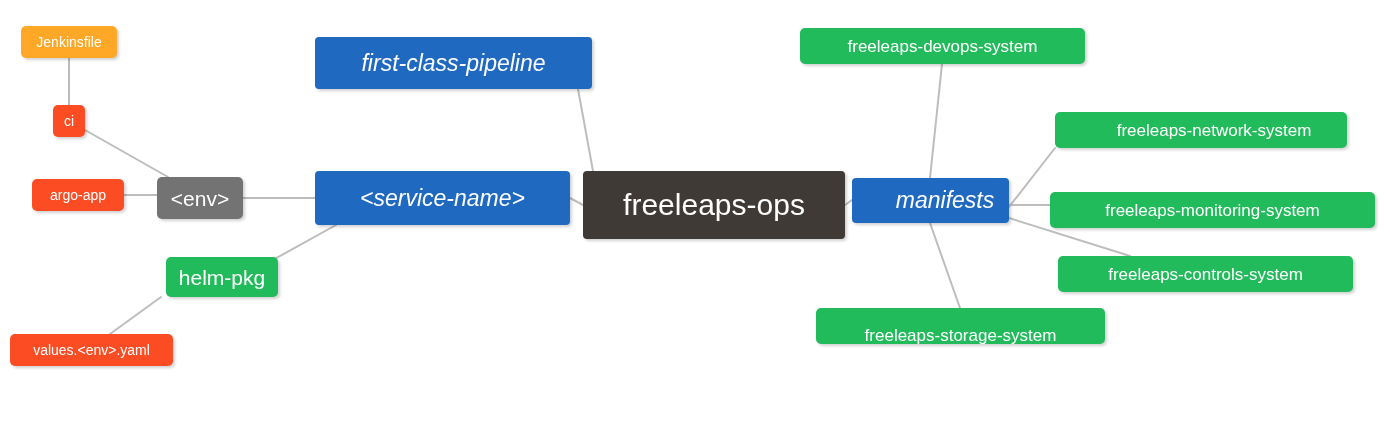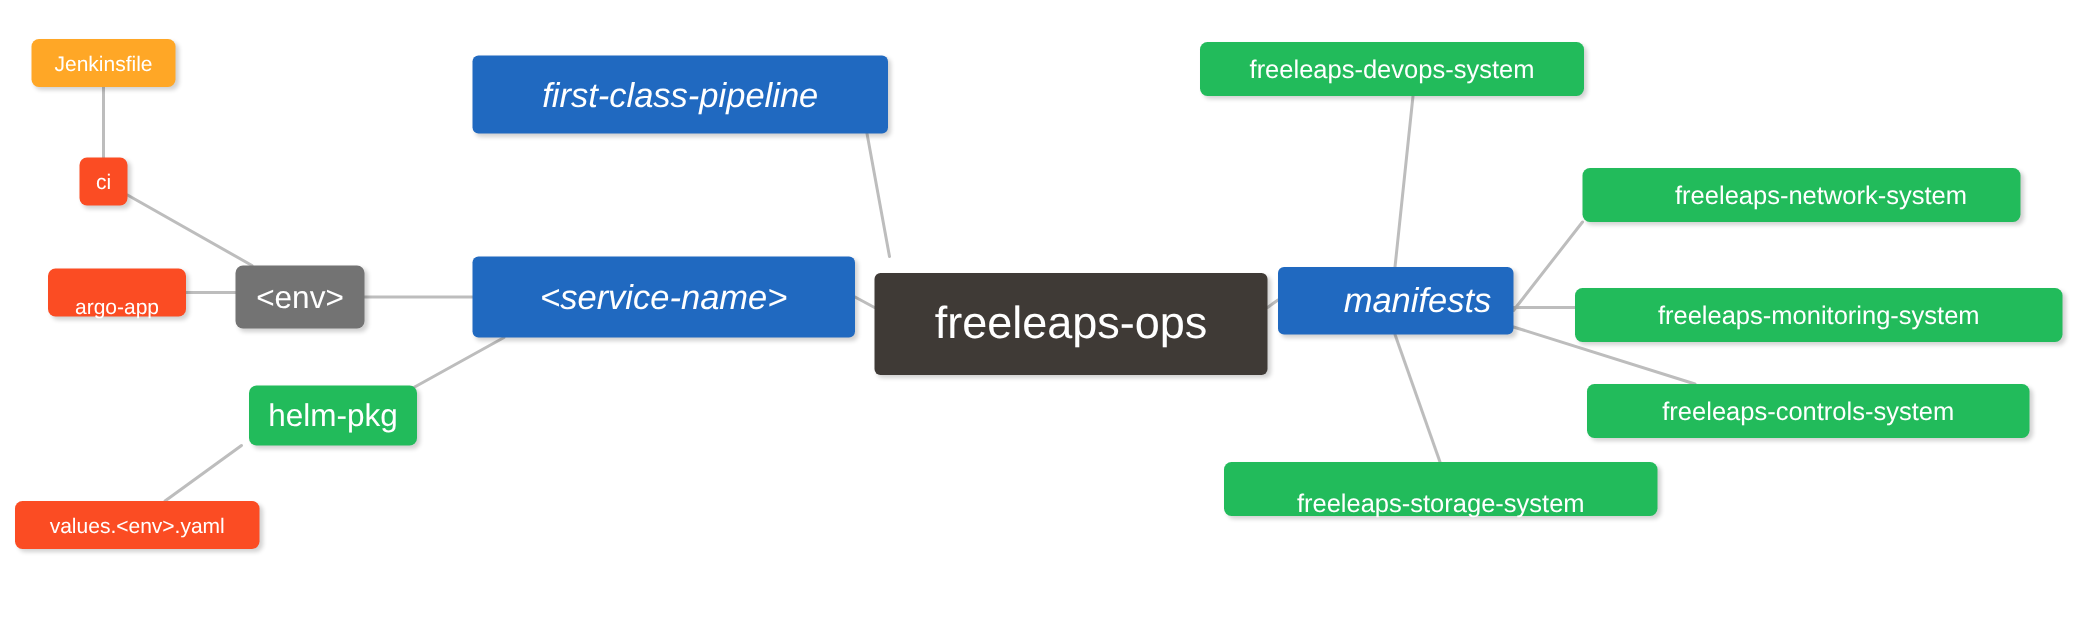--- a/index.html
+++ b/index.html
@@ -72,21 +72,21 @@
       <path class="edge" d="M 168 177 L 85 130" stroke="#bdbdbd"></path>
       <path class="edge" d="M 69 105 L 69 58" stroke="#bdbdbd"></path>
       <path class="edge" d="M 161 297 L 110 334" stroke="#bdbdbd"></path>
       <path class="edge" d="M 930 178 L 942 64" stroke="#bdbdbd"></path>
       <path class="edge" d="M 1009 207 L 1055 148" stroke="#bdbdbd"></path>
       <path class="edge" d="M 1009 205 L 1050 205" stroke="#bdbdbd"></path>
       <path class="edge" d="M 1009 218 L 1130 256" stroke="#bdbdbd"></path>
       <path class="edge" d="M 930 223 L 960 308" stroke="#bdbdbd"></path>
     </svg>
   <div id="node-layer">
-      <div class="node tier-root" style="left: 583px; top: 171px; width: 262px; height: 68px; background: rgb(63, 58, 54); margin-top: 11px;">
+      <div class="node tier-root" style="left: 583px; top: 171px; width: 262px; height: 68px; background: rgb(63, 58, 54);">
         <span class="node-label">freeleaps-ops</span>
       </div>
       <div class="node tier-l1" style="left: 315px; top: 171px; width: 255px; height: 54px; background: rgb(32, 105, 192);">
         <span class="node-label">&lt;service-name&gt;</span>
       </div>
       <div class="node tier-l1" style="left: 315px; top: 37px; width: 277px; height: 52px; background: rgb(32, 105, 192);">
         <span class="node-label">first-class-pipeline</span>
       </div>
       <div class="node tier-l1" style="left: 852px; top: 178px; width: 157px; height: 45px; background: rgb(32, 105, 192); padding-left: 39px;">
         <span class="node-label">manifests</span>
@@ -96,27 +96,27 @@
       </div>
       <div class="node tier-l2" style="left: 166px; top: 257px; width: 112px; height: 40px; background: rgb(34, 187, 91);">
         <span class="node-label">helm-pkg</span>
       </div>
       <div class="node tier-tiny" style="left: 21px; top: 26px; width: 96px; height: 32px; background: rgb(255, 167, 38); text-align: center;">
         <span class="node-label">Jenkinsfile</span>
       </div>
       <div class="node tier-tiny" style="left: 53px; top: 105px; width: 32px; height: 32px; background: rgb(251, 76, 35);">
         <span class="node-label">ci</span>
       </div>
-      <div class="node tier-tiny" style="left: 32px; top: 179px; width: 92px; height: 32px; background: rgb(251, 76, 35); align-items: flex-end;">
+      <div class="node tier-tiny" style="left: 32px; top: 179px; width: 92px; height: 32px; background: rgb(251, 76, 35);">
         <span class="node-label">argo-app</span>
       </div>
       <div class="node tier-tiny" style="left: 10px; top: 334px; width: 163px; height: 32px; background: rgb(251, 76, 35);">
         <span class="node-label">values.&lt;env&gt;.yaml</span>
       </div>
-      <div class="node tier-l3" style="left: 800px; top: 28px; width: 256px; height: 36px; background: rgb(34, 187, 91);">
+      <div class="node tier-l3" style="left: 800px; top: 28px; width: 285px; height: 36px; background: rgb(34, 187, 91);">
         <span class="node-label">freeleaps-devops-system</span>
       </div>
       <div class="node tier-l3" style="left: 1055px; top: 112px; width: 292px; height: 36px; background: rgb(34, 187, 91); padding-left: 36px;">
         <span class="node-label">freeleaps-network-system</span>
       </div>
       <div class="node tier-l3" style="left: 1050px; top: 192px; width: 325px; height: 36px; background: rgb(34, 187, 91);">
         <span class="node-label">freeleaps-monitoring-system</span>
       </div>
       <div class="node tier-l3" style="left: 1058px; top: 256px; width: 295px; height: 36px; background: rgb(34, 187, 91);">
         <span class="node-label">freeleaps-controls-system</span>

